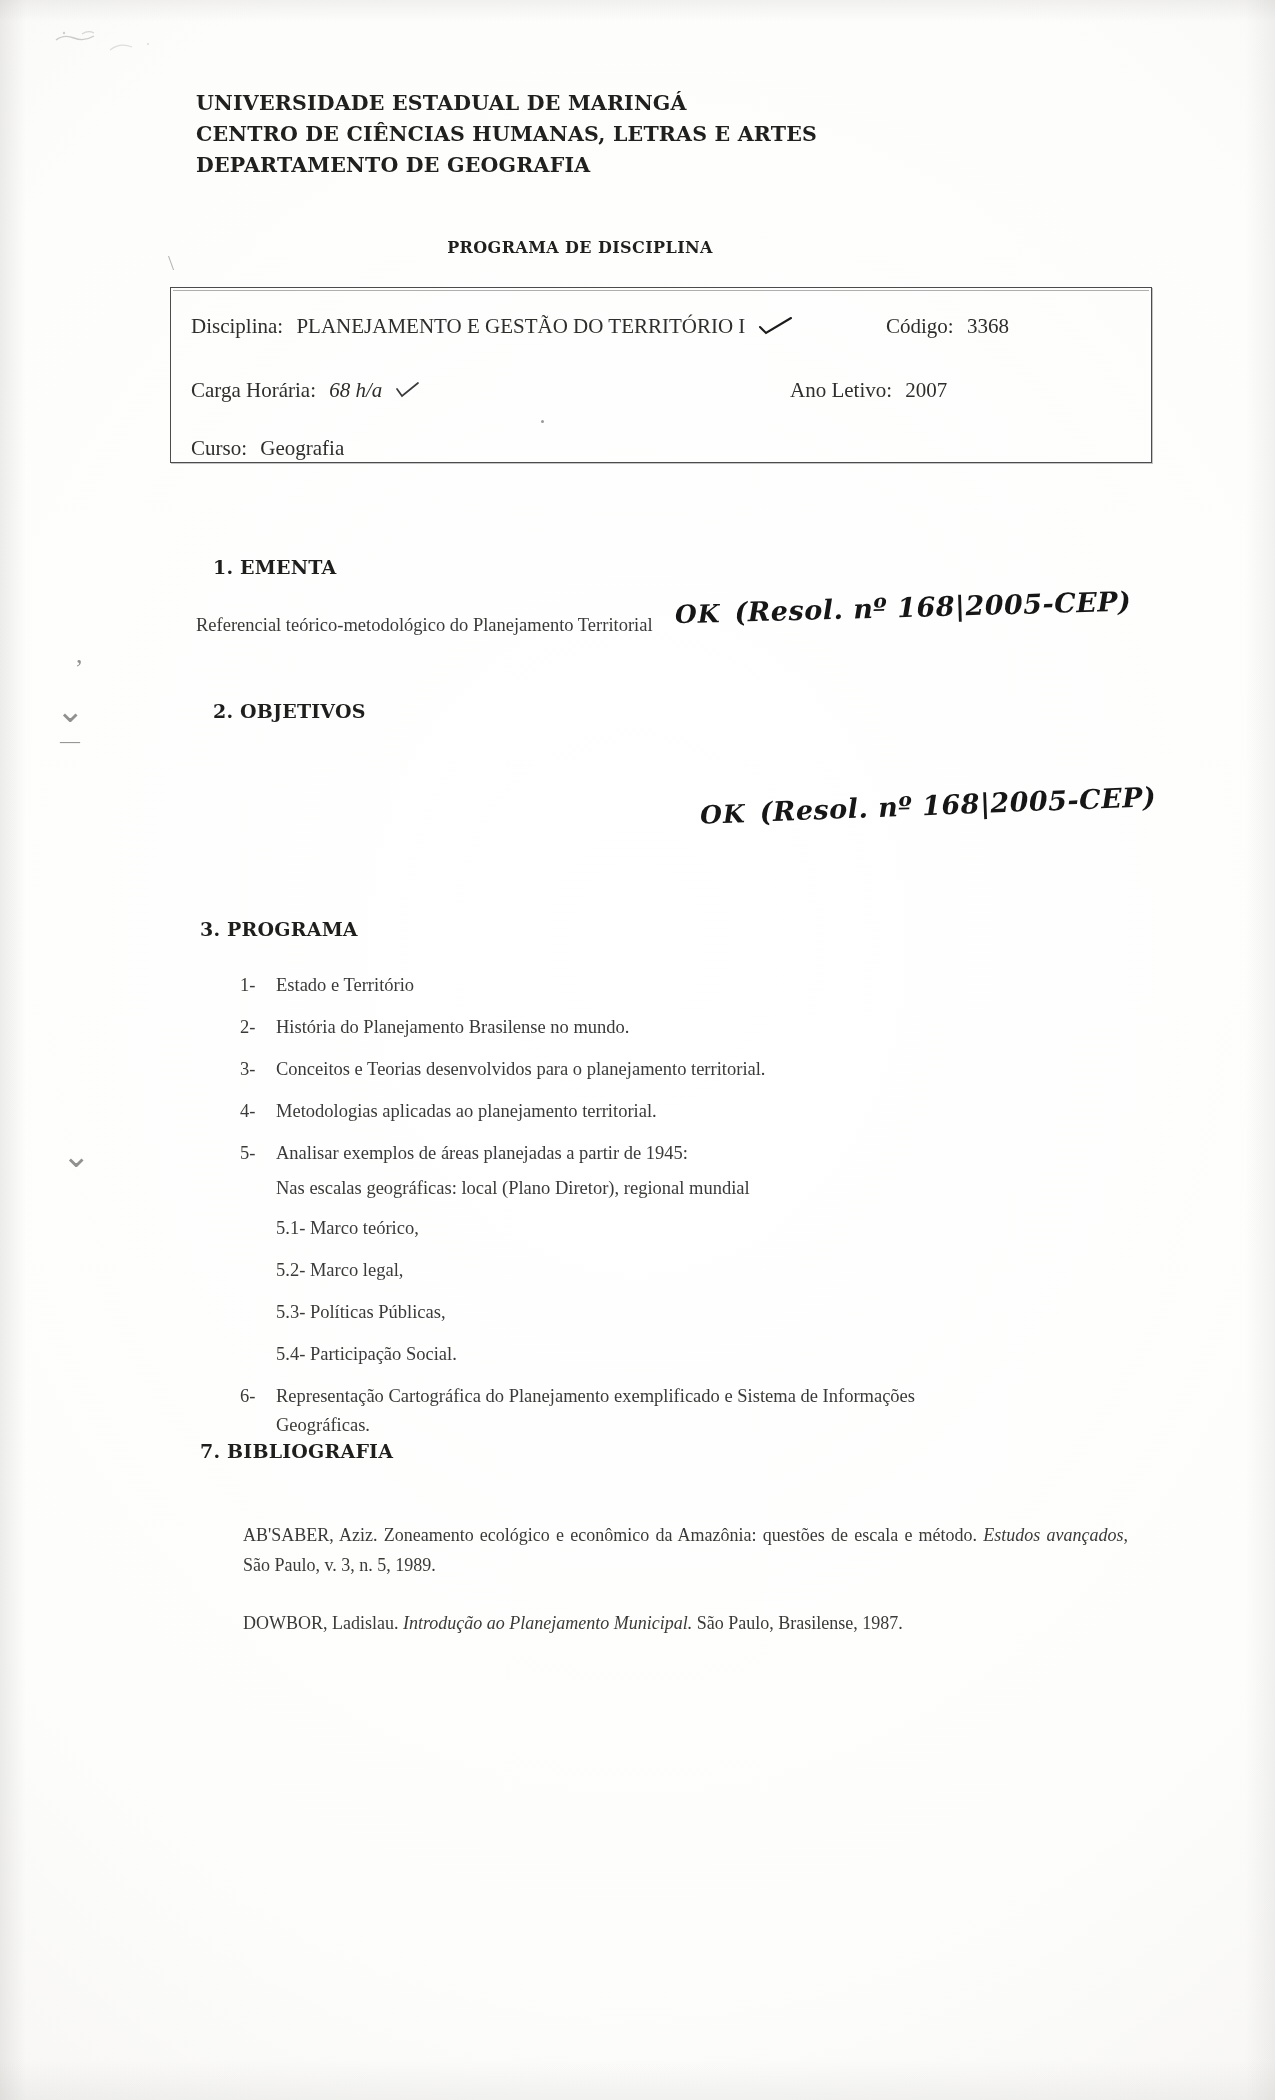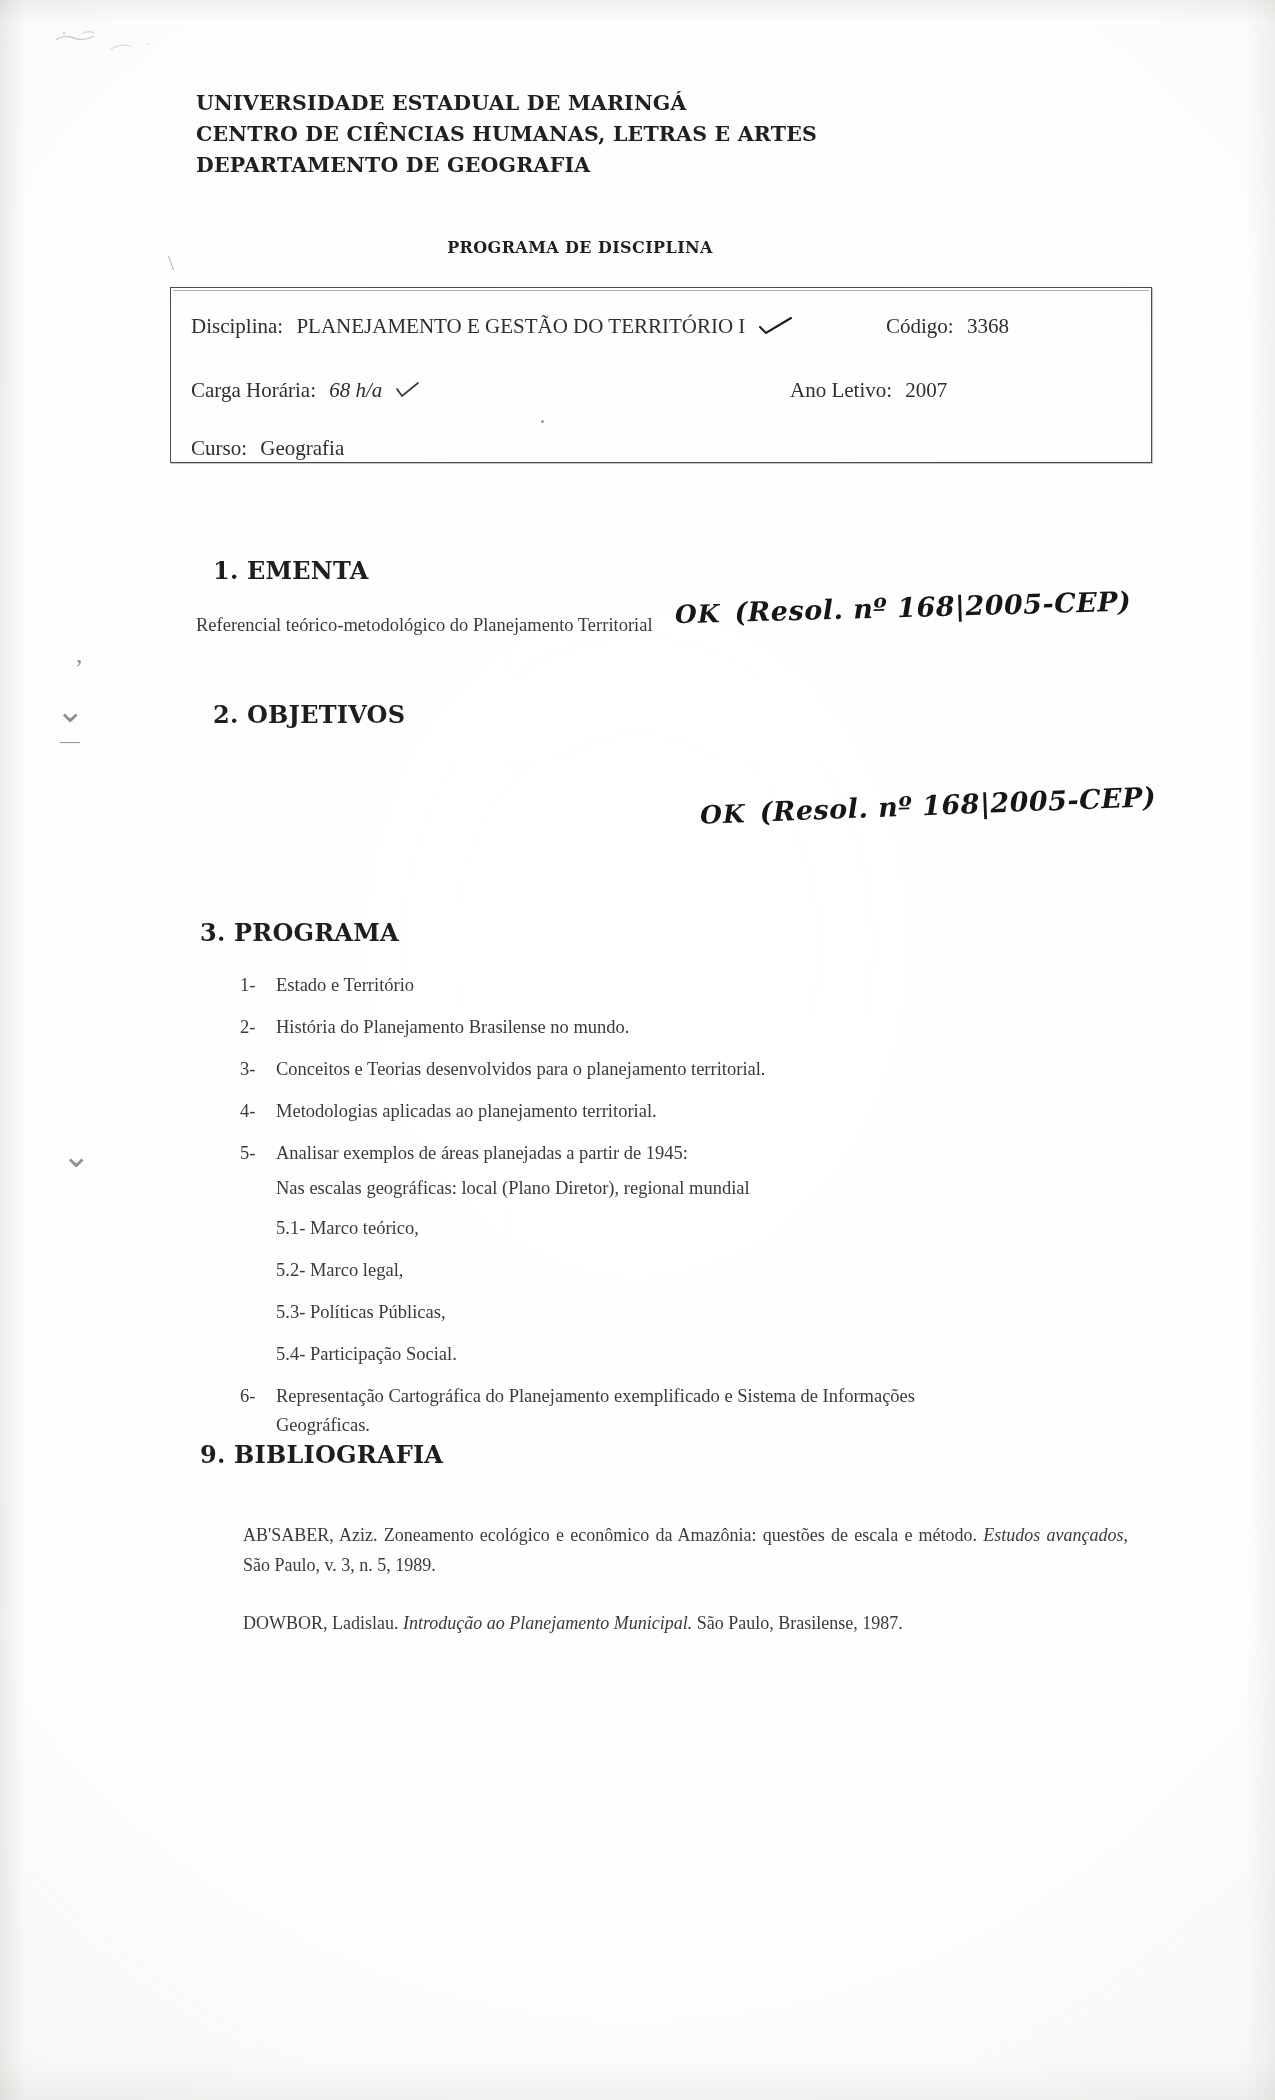--- a/index.html
+++ b/index.html
@@ -119,21 +119,21 @@
     margin-left: 8px;
     margin-bottom: 3px;
   }
   .checkmark svg { position: absolute; left: 0; top: 0; overflow: visible; }
 
   
   .section-heading {
     position: absolute;
     font-family: "DejaVu Serif", serif;
     font-weight: bold;
-    font-size: 24px;
+    font-size: 19px;
     letter-spacing: .2px;
     color: #1e1e1d;
     white-space: nowrap;
   }
 
   .body-text {
     position: absolute;
     font-size: 18.5px;
     color: #3a3a39;
     line-height: 40px;
@@ -362,21 +362,21 @@
     <div class="program-sub">5.3- Políticas Públicas,</div>
     <div class="program-sub">5.4- Participação Social.</div>
 
     <div class="program-item" style="margin-bottom:6px;">
       <span class="num">6-</span>
       <span class="txt">Representação Cartográfica do Planejamento exemplificado e Sistema de Informações</span>
     </div>
     <div class="program-cont" style="margin-top:0;">Geográficas.</div>
   </div>
 
-  <div class="section-heading" id="bibliografia-heading">9. BIBLIOGRAFIA</div>
+  <div class="section-heading" id="bibliografia-heading">7. BIBLIOGRAFIA</div>
 
   <div class="biblio">
     <div class="biblio-entry">
       <span>AB'SABER, Aziz. Zoneamento ecológico e econômico da Amazônia: questões de escala e método. </span><i>Estudos avançados</i><span>, São Paulo, v. 3, n. 5, 1989.</span>
     </div>
 
     <div class="biblio-entry">
       <span>DOWBOR, Ladislau. </span><i>Introdução ao Planejamento Municipal.</i><span> São Paulo, Brasilense, 1987.</span>
     </div>
   </div>

